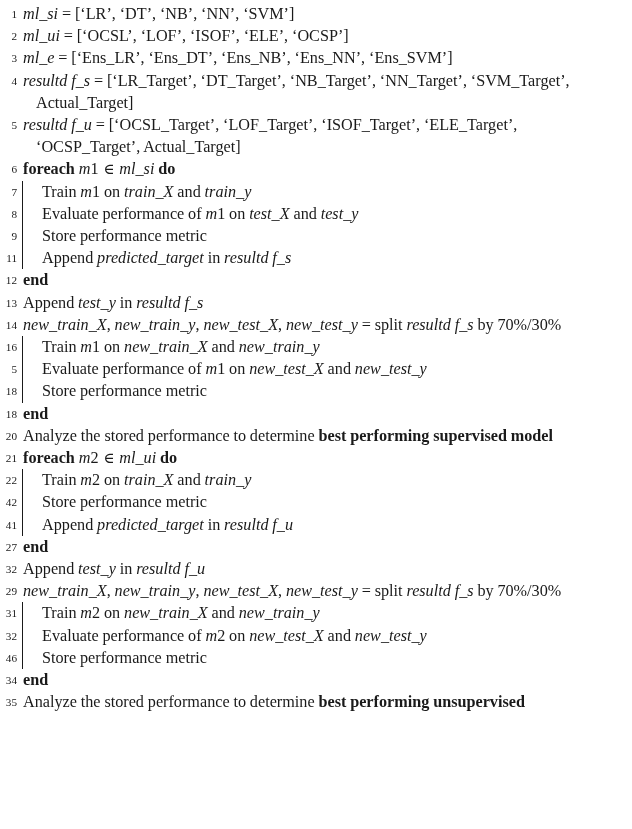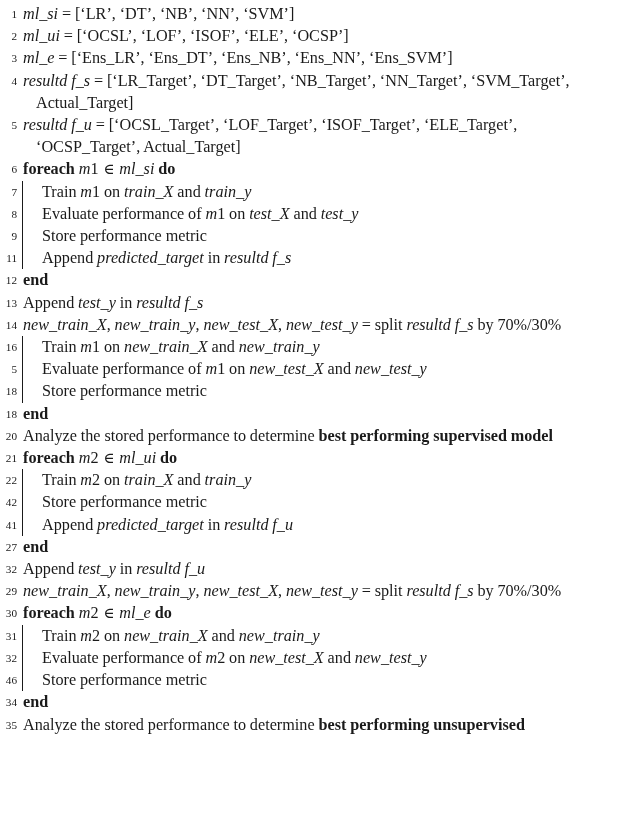--- a/index.html
+++ b/index.html
@@ -263,26 +263,20 @@
       <span class="line-body">
         <span class="txt">Append <i>test_y</i> in <i>resultd f_u</i></span>
       </span>
     </div>
     <div class="alg-line">
       <span class="line-no">29</span>
       <span class="line-body">
         <span class="txt"><i>new_train_X</i>, <i>new_train_y</i>, <i>new_test_X</i>, <i>new_test_y</i> = split <i>resultd f_s</i> by 70%/30%</span>
       </span>
     </div>
-    <div class="alg-line">
-      <span class="line-no">30</span>
-      <span class="line-body">
-        <span class="txt"><b>foreach</b> <i>m</i>2 <span class="mathsym">∈</span> <i>ml_e</i> <b>do</b></span>
-      </span>
-    </div>
     <div class="alg-line indent">
       <span class="indent-bar"></span>
       <span class="line-no">31</span>
       <span class="line-body">
         <span class="txt">Train <i>m</i>2 on <i>new_train_X</i> and <i>new_train_y</i></span>
       </span>
     </div>
     <div class="alg-line indent">
       <span class="indent-bar"></span>
       <span class="line-no">32</span>

